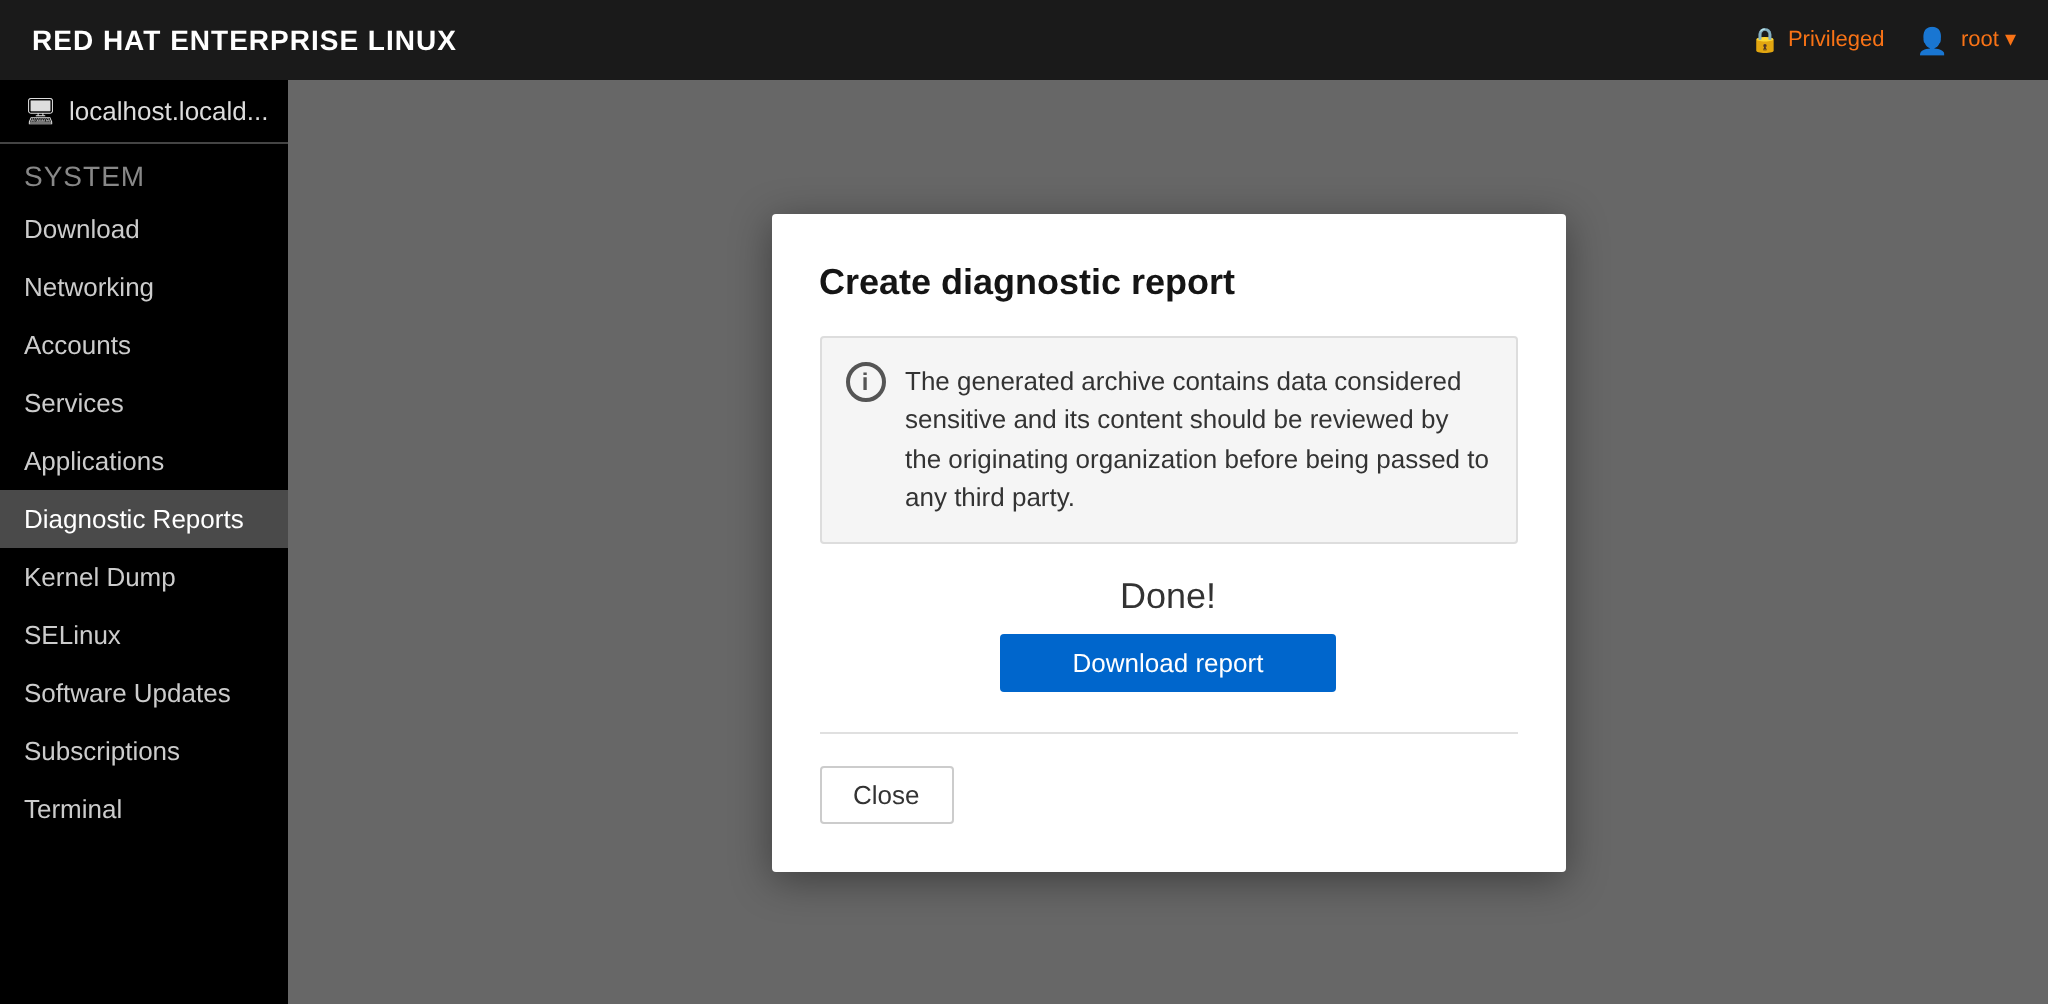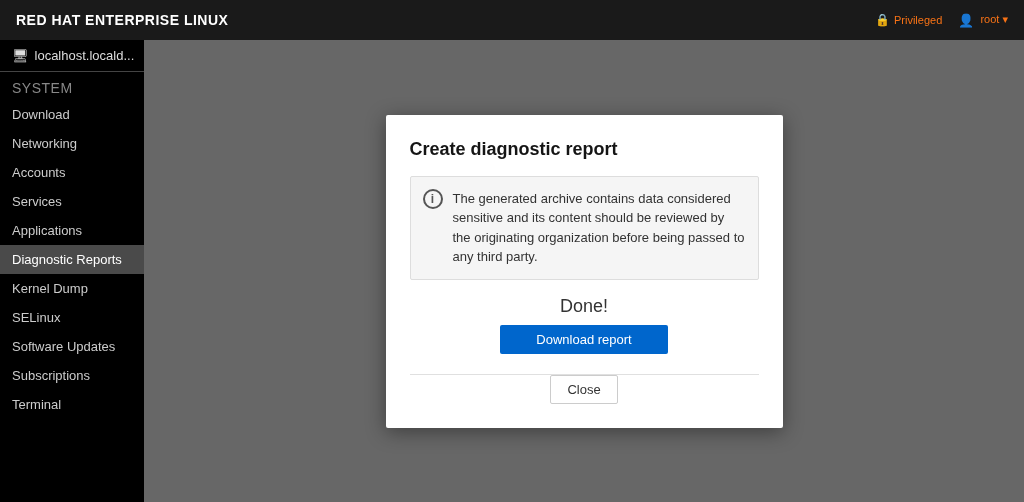--- a/index.html
+++ b/index.html
@@ -171,22 +171,23 @@
       color: #fff;
       border: none;
       padding: 7px 36px;
       font-size: 13px;
       font-weight: 500;
       border-radius: 2px;
       cursor: pointer;
     }
     .modal-footer {
       display: flex;
-      justify-content: center;
+      justify-content: flex-start;
       border-top: 1px solid #e0e0e0;
+      padding-top: 16px;
     }
     .modal-close-btn {
       background: #fff;
       border: 1px solid #ccc;
       padding: 6px 16px;
       font-size: 13px;
       border-radius: 2px;
       cursor: pointer;
       color: #333;
     }

